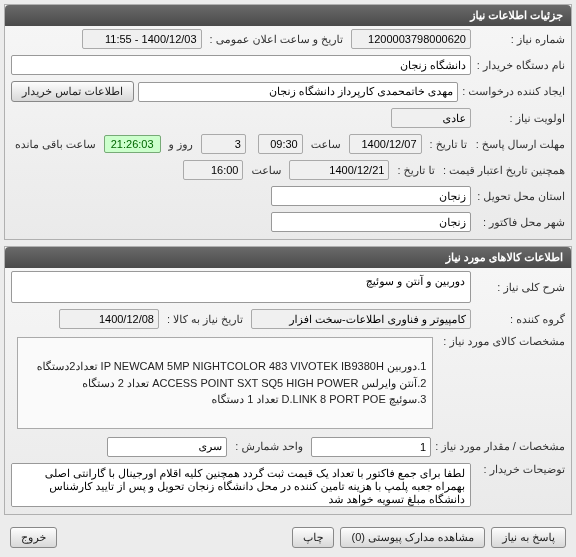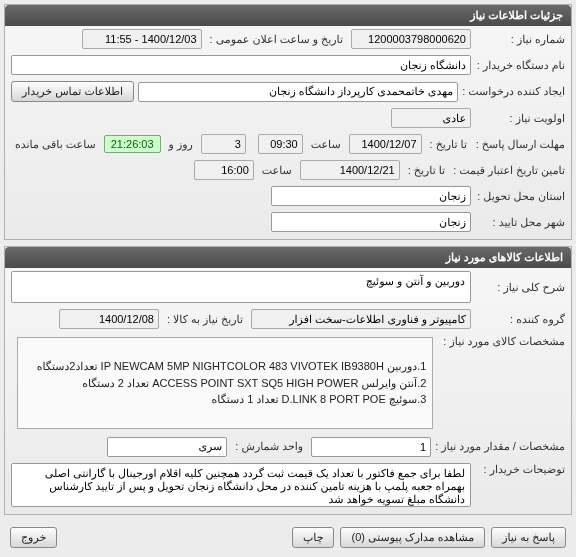--- a/index.html
+++ b/index.html
@@ -147,34 +147,34 @@
     <span class="input-ro w100">1400/12/07</span>
     <span class="label-small">ساعت</span>
     <span class="input-ro w60">09:30</span>
     <span class="input-ro w60" style="margin-right:8px">3</span>
     <span class="label-small">روز و</span>
     <span class="timer">21:26:03</span>
     <span class="label-small">ساعت باقی مانده</span>
   </div>
 
   <div class="row">
-    <span class="label">تامین تاریخ اعتبار قیمت :</span>
+    <span class="label">همچنین تاریخ اعتبار قیمت :</span>
     <span class="label-small">تا تاریخ :</span>
     <span class="input-ro w100">1400/12/21</span>
     <span class="label-small">ساعت</span>
     <span class="input-ro w60">16:00</span>
   </div>
 
   <div class="row">
     <span class="label">استان محل تحویل :</span>
     <input type="text" class="w200" readonly="" value="زنجان" style="">
   </div>
 
   <div class="row">
-    <span class="label">شهر محل تایید :</span>
+    <span class="label">شهر محل فاکتور :</span>
     <input type="text" class="w200" readonly="" value="زنجان" style="">
   </div>
 </div>
 
 <div class="panel">
   <div class="panel-header">اطلاعات کالاهای مورد نیاز</div>
 
   <div class="row">
     <span class="label">شرح کلی نیاز :</span>
     <textarea class="flex1" rows="2" readonly="" style="">دوربین و آنتن و سوئیچ</textarea>

